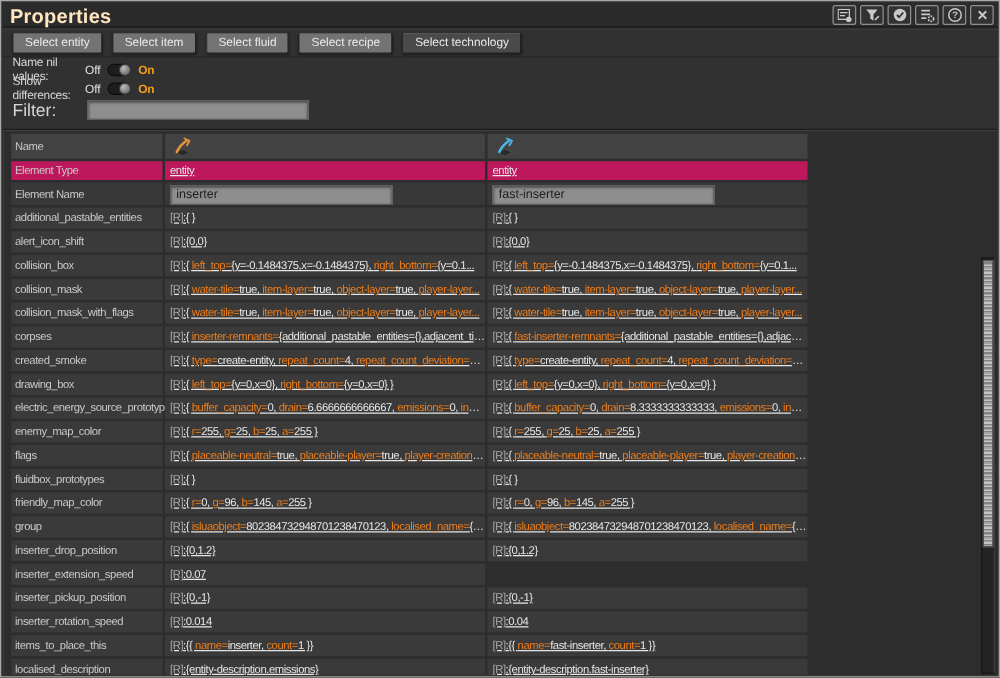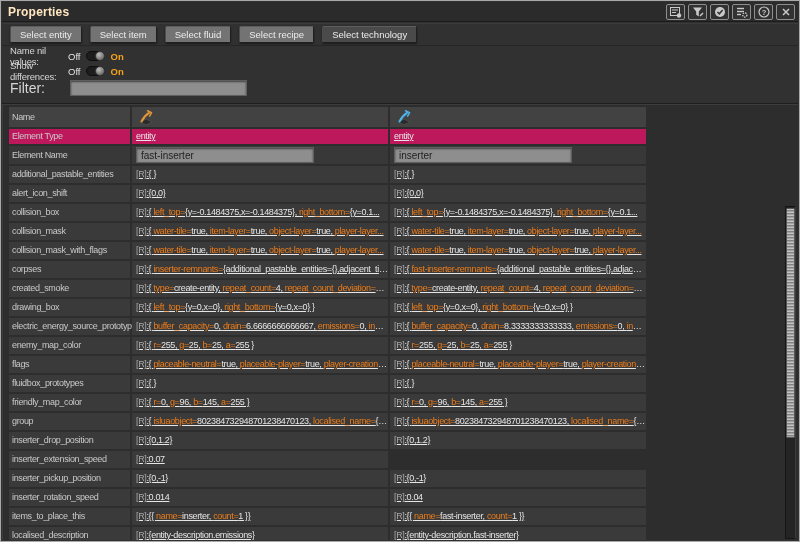--- a/index.html
+++ b/index.html
@@ -1,21 +1,21 @@
 <!DOCTYPE html>
 <html><head>
 <meta charset="utf-8">
 <style>
   * { margin:0; padding:0; box-sizing:border-box; }
   html,body { width:800px; height:542px; background:#1a1a1a; font-family:"Liberation Sans", sans-serif; }
   .window { position:absolute; left:0; top:0; width:800px; height:542px; background:#313131; border:1px solid #a9a9a9; overflow:hidden; }
 
   
   .titlebar { position:absolute; left:1px; top:1px; right:1px; height:20px; background:#2b2b2b; border-bottom:1px solid #1b1b1b; }
-  .title { position:absolute; left:6px; top:3px; font-size:12px; font-weight:bold; color:#ffe6c0; letter-spacing:0.2px; }
+  .title { position:absolute; left:6px; top:3px; font-size:16px; font-weight:bold; color:#ffe6c0; letter-spacing:0.2px; }
   .winbtns { position:absolute; right:3px; top:2px; display:flex; gap:3px; }
   .winbtn { width:19px; height:16px; background:#323232; border:1px solid #8f8f8f; border-radius:2px; display:flex; align-items:center; justify-content:center; color:#c9c9c9; cursor:pointer; }
   .winbtn svg { display:block; }
 
   
   .toolbar { position:absolute; left:1px; top:22px; right:1px; height:23px; background:#313131; border-bottom:1px solid #262626; box-shadow:inset 0 1px 0 #3a3a3a; display:flex; align-items:center; padding-left:8px; gap:8px; }
   .tbtn { height:17px; background:#737373; border:1px solid #1f1f1f; border-top-color:#5d5d5d; border-left-color:#4d4d4d; border-radius:2px; color:#ececec; font-size:9.5px; display:flex; align-items:center; padding:0 9px; box-shadow:0 1px 2px rgba(0,0,0,.45); cursor:pointer; white-space:nowrap; }
   .tbtn.last { background:#4a4a4a; }
 
   
@@ -173,24 +173,24 @@
 
       <div class="trow etr">
         <div class="cell name-cell">Element Type</div>
         <div class="cell val-cell">entity</div>
         <div class="cell val-cell">entity</div>
       </div>
 
       <div class="trow enr">
         <div class="cell name-cell">Element Name</div>
         <div class="cell val-cell">
+          <input class="textbox namebox" value="inserter" style="">
+        </div>
+        <div class="cell val-cell">
           <input class="textbox namebox" value="fast-inserter" style="">
-        </div>
-        <div class="cell val-cell">
-          <input class="textbox namebox" value="inserter" style="">
         </div>
       </div>
 
       <div id="prop-rows">
           <div class="trow prop">
             <div class="cell name-cell">additional_pastable_entities</div>
             <div class="cell val-cell"><span class="seg-r">[R]</span><span class="seg-p">:{ }</span></div>
             <div class="cell val-cell"><span class="seg-r">[R]</span><span class="seg-p">:{ }</span></div>
           </div>
           <div class="trow prop">

